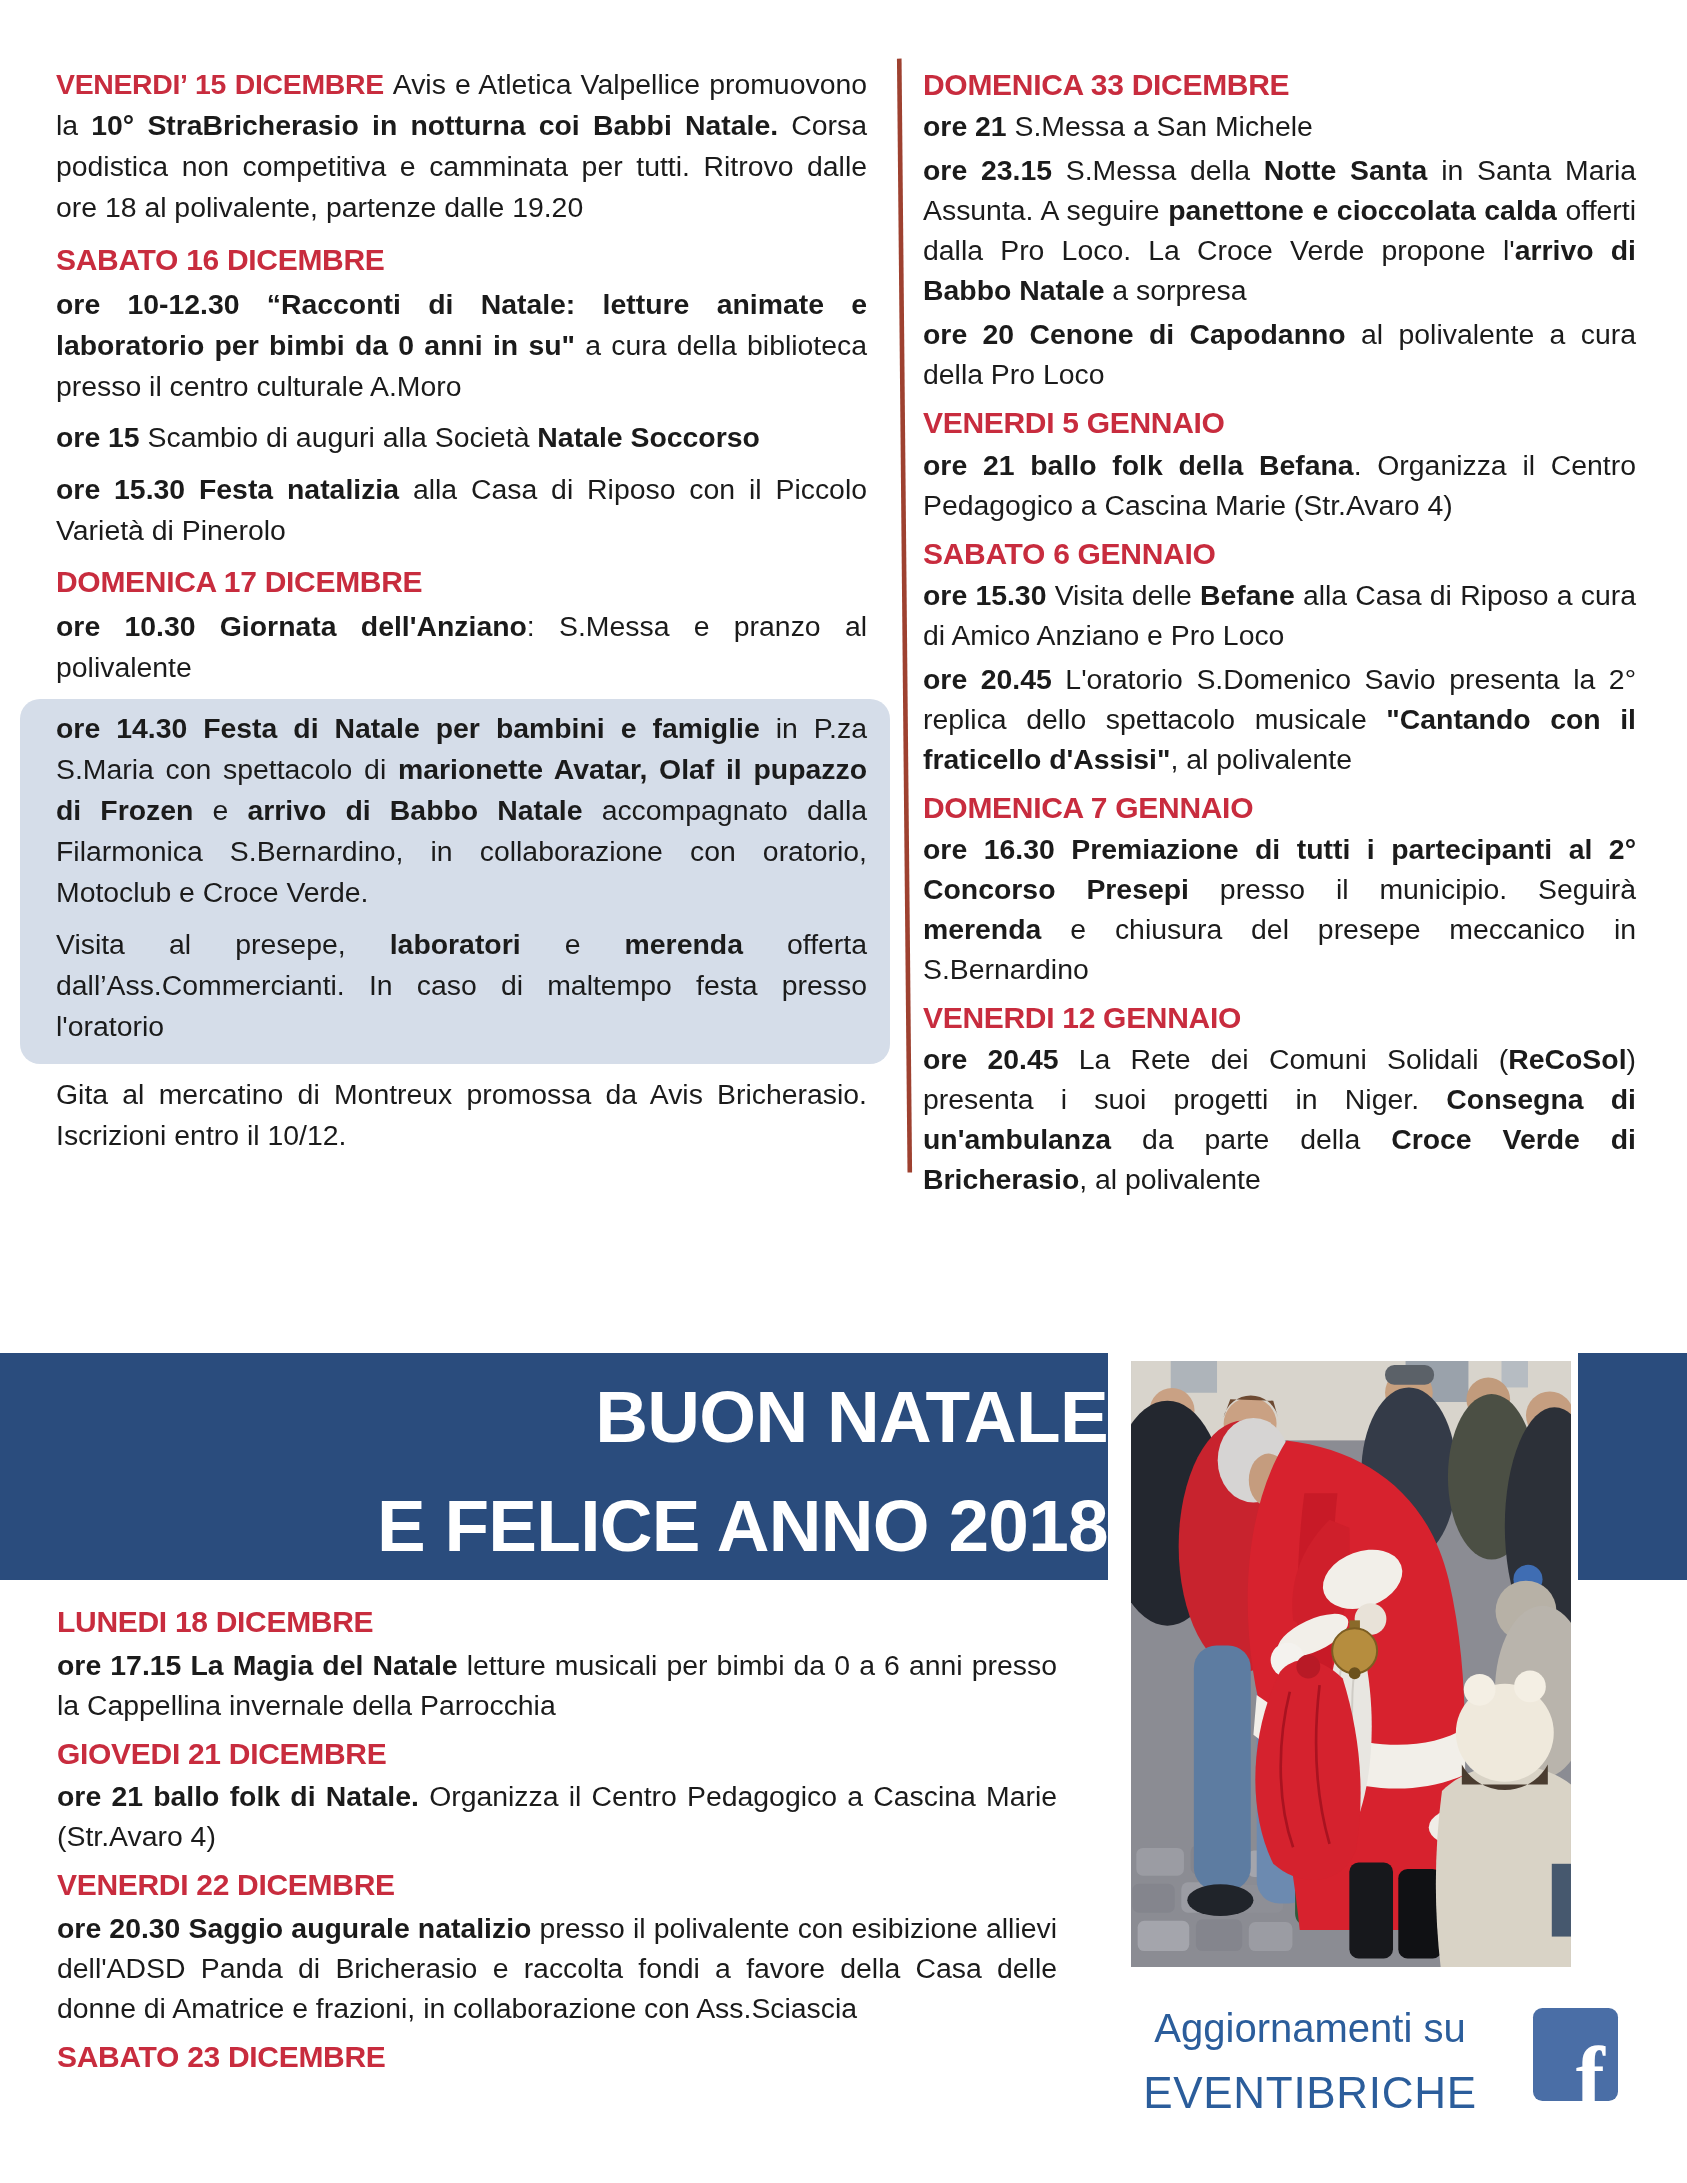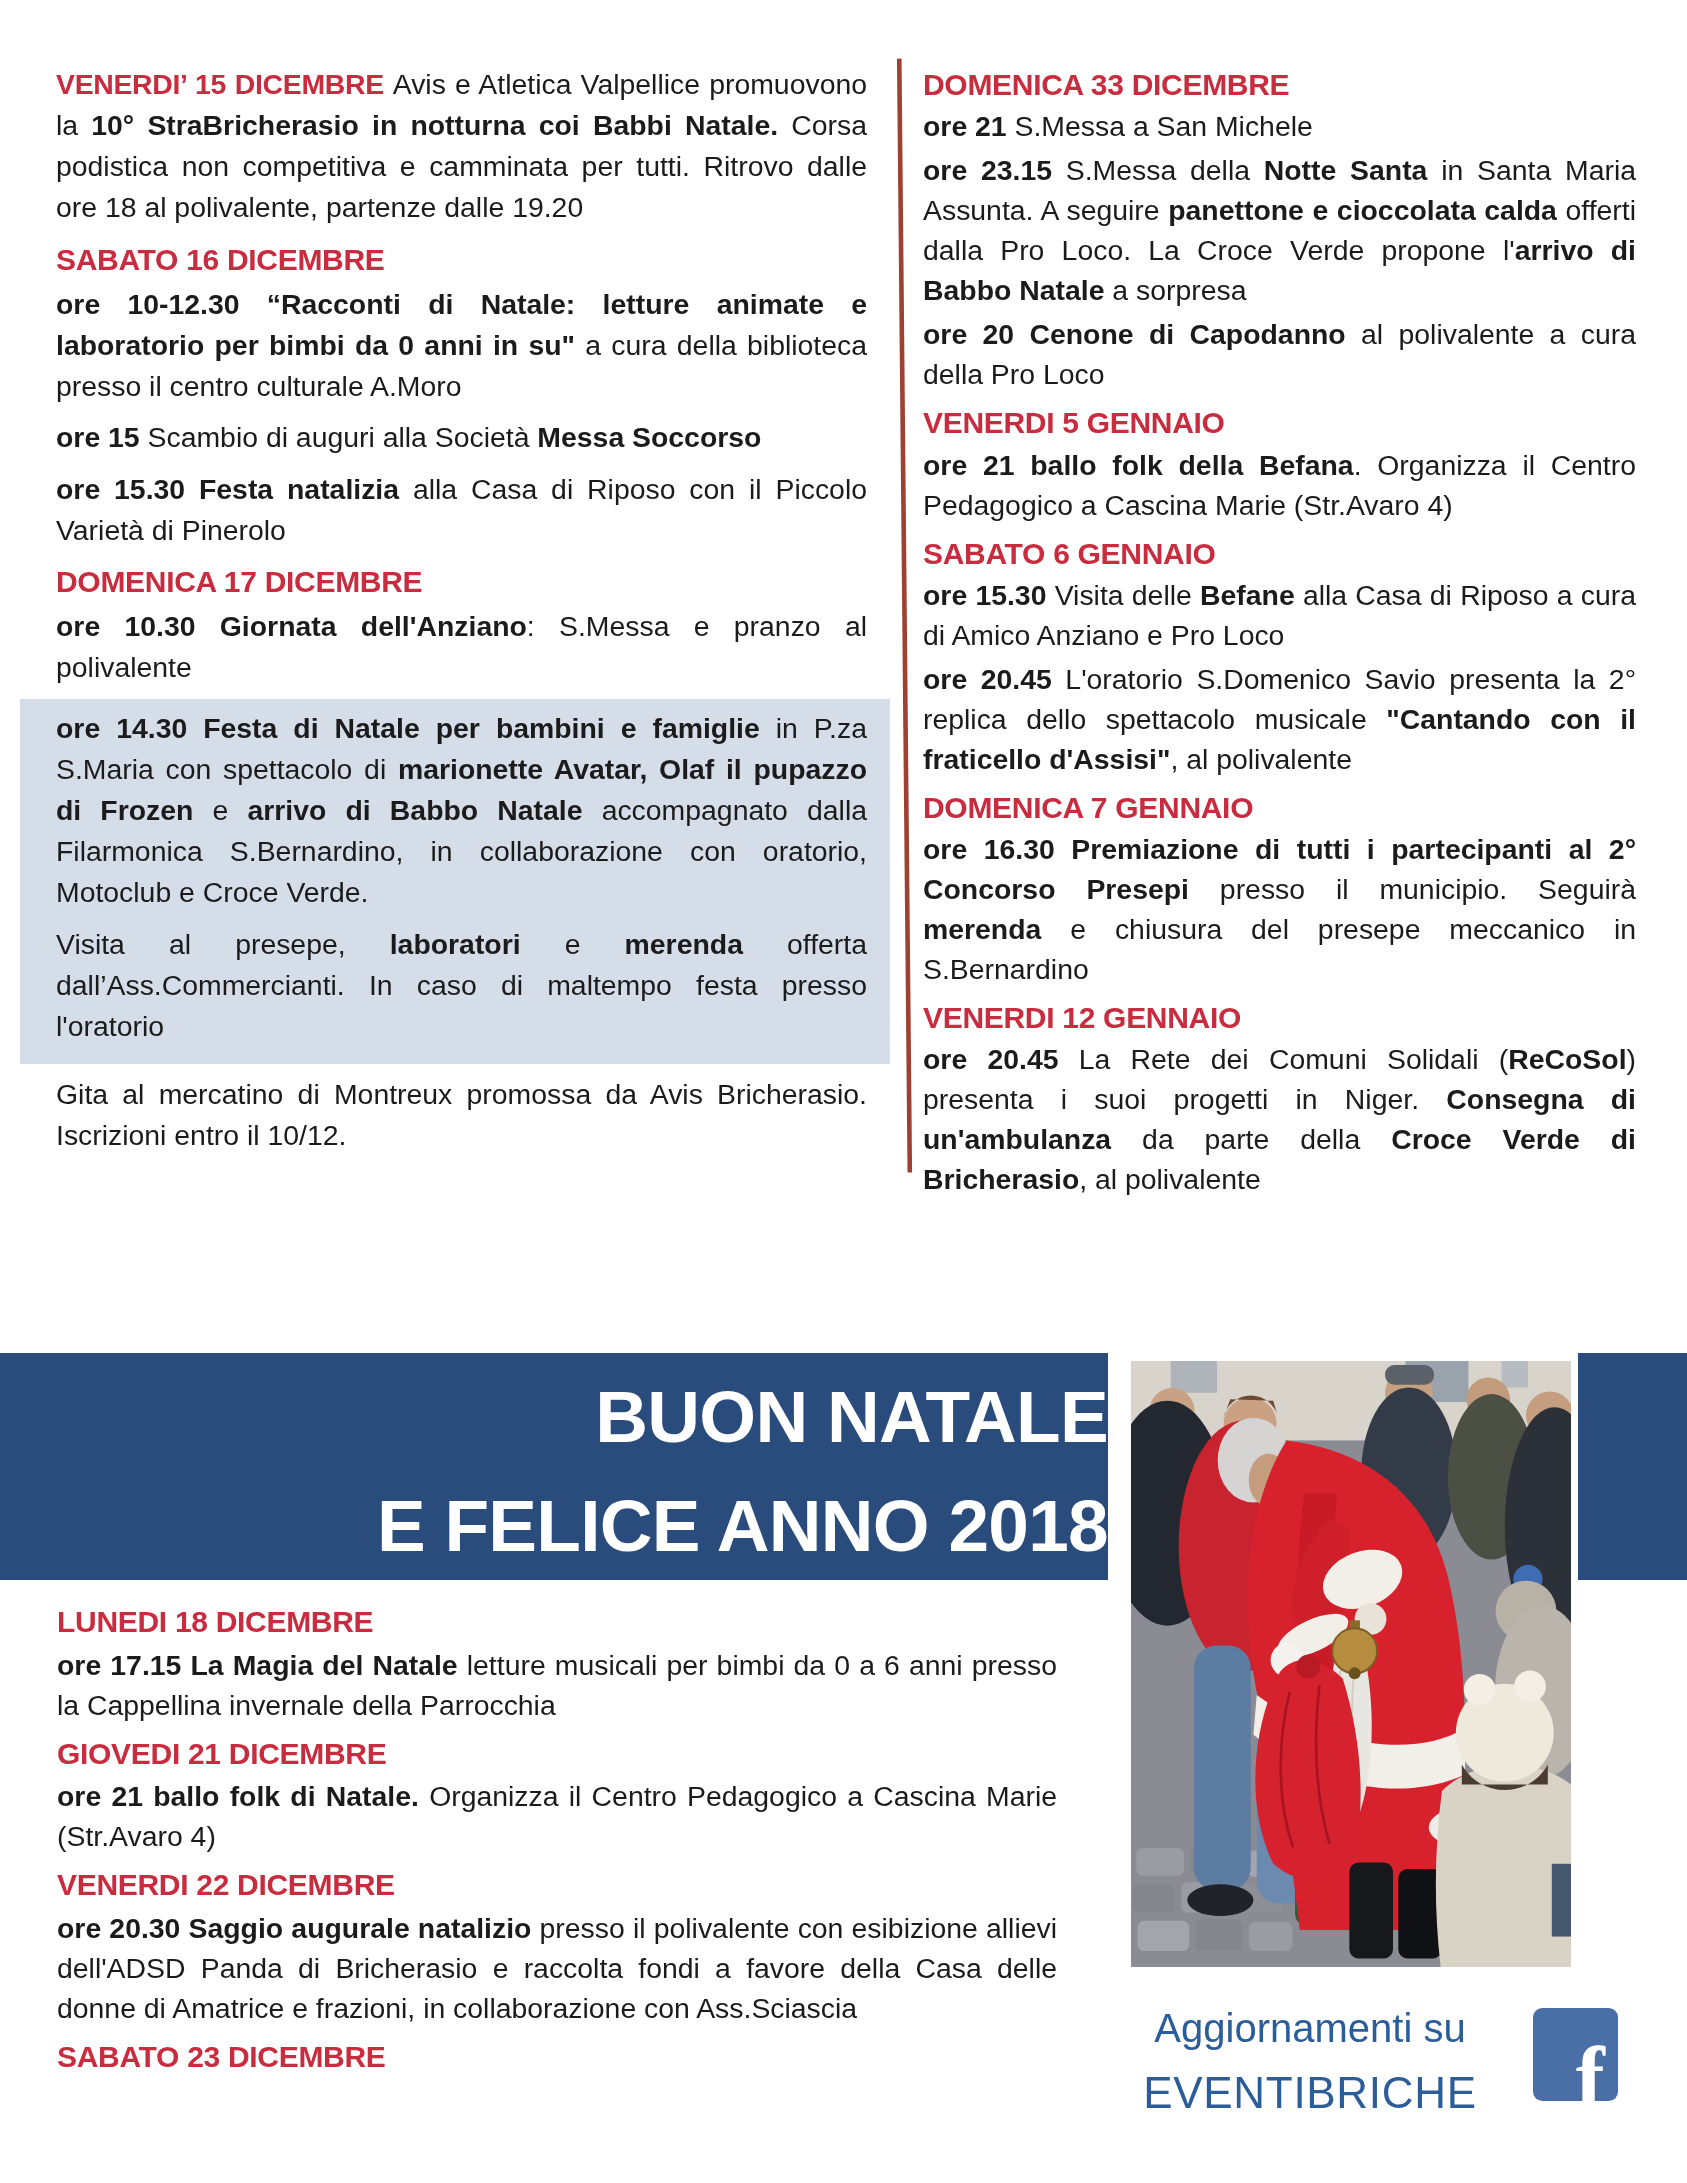--- a/index.html
+++ b/index.html
@@ -30,20 +30,21 @@
   .right{left:923px;top:64px;width:713px;}
   .right p{margin:0 0 4px;line-height:40px;}
   .right h3{margin:8px 0 1.3px;}
   .bottom{left:57px;top:1601px;width:1000px;}
   .bottom p{margin:0 0 6.6px;line-height:40px;}
   .bottom h3{margin:8px 0 2.6px;}
   .highlight{
     background:var(--hl);
     margin:10.6px -23px 10.6px -36px;
     padding:9.3px 23px 17px 36px;
+    border-radius:20px;
   }
   .highlight p:last-child{margin-bottom:0;}
   .divider{position:absolute;left:892px;top:52px;width:29px;height:1131px;}
   .banner{
     position:absolute;left:0;top:1353px;width:1108px;height:227px;
     background:var(--navy);
     color:#ffffff;text-align:right;font-weight:bold;
   }
   .banner-line{font-size:73px;line-height:109px;letter-spacing:-0.7px;white-space:nowrap;}
   .banner-line:first-child{margin-top:9.3px;}
@@ -75,21 +76,21 @@
 </style>
 </head>
 <body>
 
 <div class="page">
 
   <div class="col left">
       <p><span class="ih">VENERDI’ 15 DICEMBRE </span><span class="">Avis e Atletica Valpellice promuovono la </span><span class="bd">10° StraBricherasio in notturna coi Babbi Natale.</span><span class=""> Corsa podistica non competitiva e camminata per tutti. Ritrovo dalle ore 18 al polivalente, partenze dalle 19.20</span></p>
       <h3>SABATO 16 DICEMBRE</h3>
       <p><span class="bd">ore 10-12.30 “Racconti di Natale: letture animate e laboratorio per bimbi da 0 anni in su"</span><span class=""> a cura della biblioteca presso il centro culturale A.Moro</span></p>
-      <p><span class="bd">ore 15</span><span class=""> Scambio di auguri alla Società </span><span class="bd">Messa Soccorso</span></p>
+      <p><span class="bd">ore 15</span><span class=""> Scambio di auguri alla Società </span><span class="bd">Natale Soccorso</span></p>
       <p><span class="bd">ore 15.30 Festa natalizia</span><span class=""> alla Casa di Riposo con il Piccolo Varietà di Pinerolo</span></p>
       <h3>DOMENICA 17 DICEMBRE</h3>
       <p><span class="bd">ore 10.30 Giornata dell'Anziano</span><span class="">: S.Messa e pranzo al polivalente</span></p>
       <div class="highlight">
         <p><span class="bd">ore 14.30 Festa di Natale per bambini e famiglie</span><span class=""> in P.za S.Maria con spettacolo di </span><span class="bd">marionette Avatar, Olaf il pupazzo di Frozen</span><span class=""> e </span><span class="bd">arrivo di Babbo Natale</span><span class=""> accompagnato dalla Filarmonica S.Bernardino, in collaborazione con oratorio, Motoclub e Croce Verde.</span></p>
         <p><span class="">Visita al presepe, </span><span class="bd">laboratori</span><span class=""> e </span><span class="bd">merenda</span><span class=""> offerta dall’Ass.Commercianti. In caso di maltempo festa presso l'oratorio</span></p>
       </div>
       <p><span class="">Gita al mercatino di Montreux promossa da Avis Bricherasio. Iscrizioni entro il 10/12.</span></p>
     </div>
 

